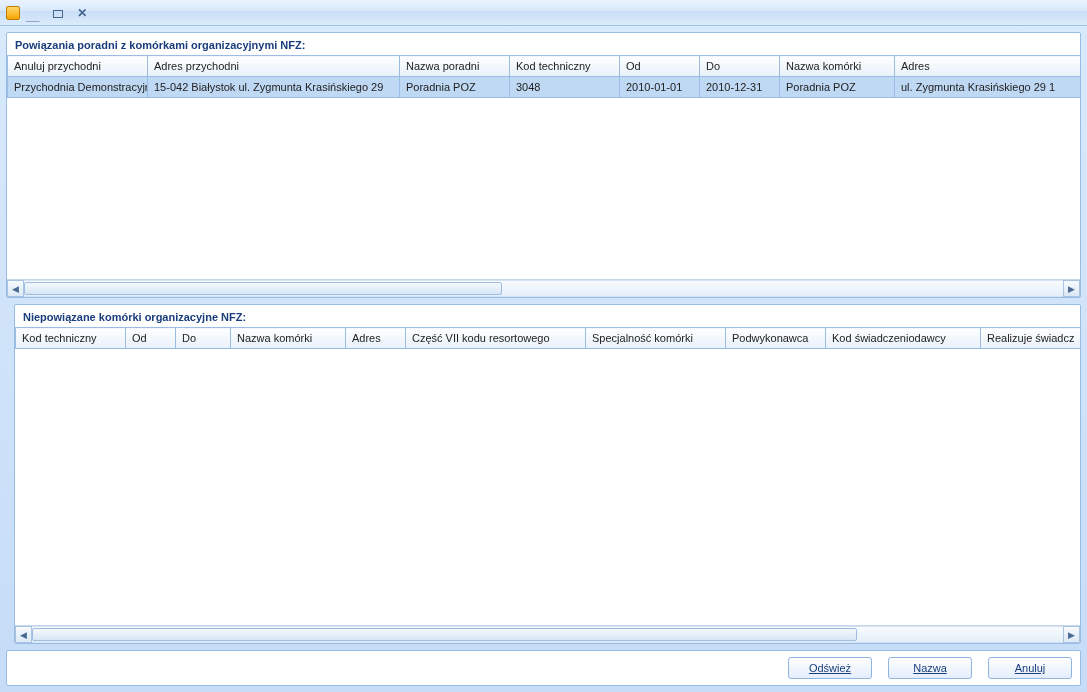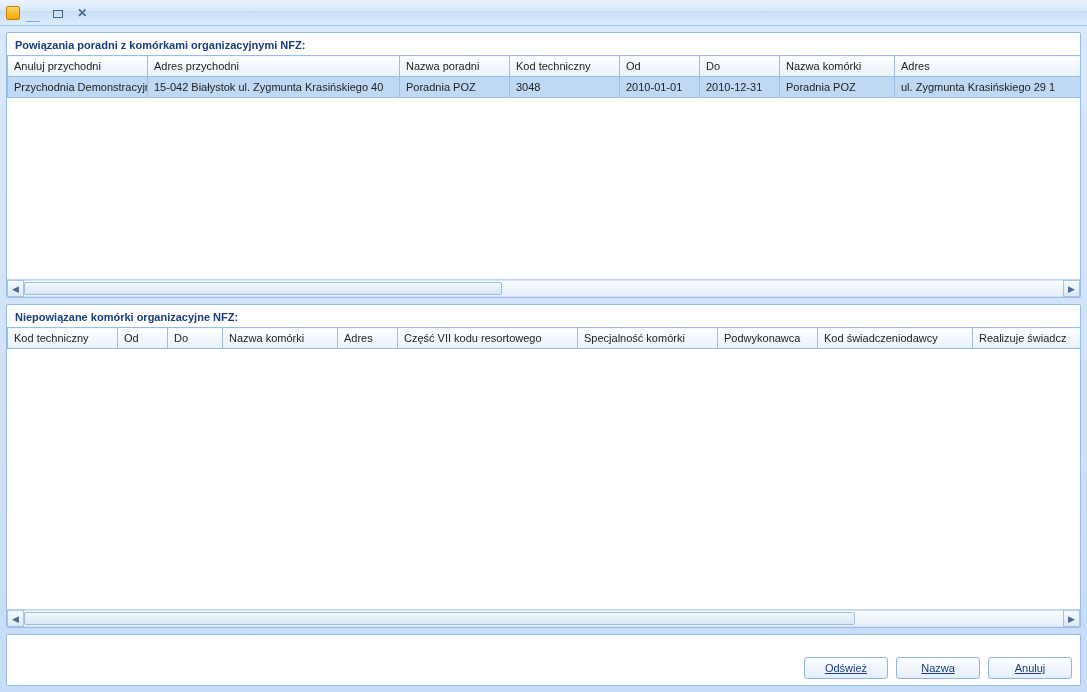--- a/index.html
+++ b/index.html
@@ -49,21 +49,21 @@
   }
 
   .panel {
     background: #fff;
     border: 1px solid #97bde6;
     border-radius: 2px;
     display:flex; flex-direction:column;
     overflow:hidden;
   }
   .panel.top { height: 266px; }
-  .panel.mid { flex:1; }
+  .panel.mid { flex:1;margin-left:8px; }
   .panel.btns { padding:6px 8px; }
 
   .panel-title {
     font-weight: bold;
     color: #1a3e7b;
     padding: 6px 8px 4px 8px;
   }
 
   
   .grid-wrap { flex:1; overflow:hidden; position:relative; }
@@ -109,21 +109,21 @@
   }
   .hscroll .sb-track { flex:1; position:relative; border-top:1px solid #d4e2f1; border-bottom:1px solid #d4e2f1;}
   .hscroll .sb-thumb {
     position:absolute; top:1px; bottom:1px;
     background: linear-gradient(#f3f8fd,#d7e6f5);
     border:1px solid #9fbde0;
     border-radius:2px;
   }
 
   
-  .btn-row { display:flex; justify-content:flex-end; gap:8px;margin-top:16px; }
+  .btn-row { display:flex; justify-content:flex-end; gap:16px; }
   .btn {
     min-width: 84px;
     padding: 4px 14px;
     background: linear-gradient(#fefefe, #e4eefb);
     border: 1px solid #8fb4dd;
     border-radius: 3px;
     color: #1a3e7b;
     cursor: pointer;
     text-align:center;
   }
@@ -165,21 +165,21 @@
             <th>Kod techniczny</th>
             <th>Od</th>
             <th>Do</th>
             <th>Nazwa komórki</th>
             <th>Adres</th>
           </tr>
         </thead>
         <tbody>
           <tr class="selected">
             <td>Przychodnia Demonstracyjna</td>
-            <td>15-042 Białystok ul. Zygmunta  Krasińskiego 40</td>
+            <td>15-042 Białystok ul. Zygmunta  Krasińskiego 29</td>
             <td>Poradnia POZ</td>
             <td>3048</td>
             <td>2010-01-01</td>
             <td>2010-12-31</td>
             <td>Poradnia POZ</td>
             <td>ul. Zygmunta  Krasińskiego 29 1</td>
           </tr>
         </tbody>
       </table>
     </div>

